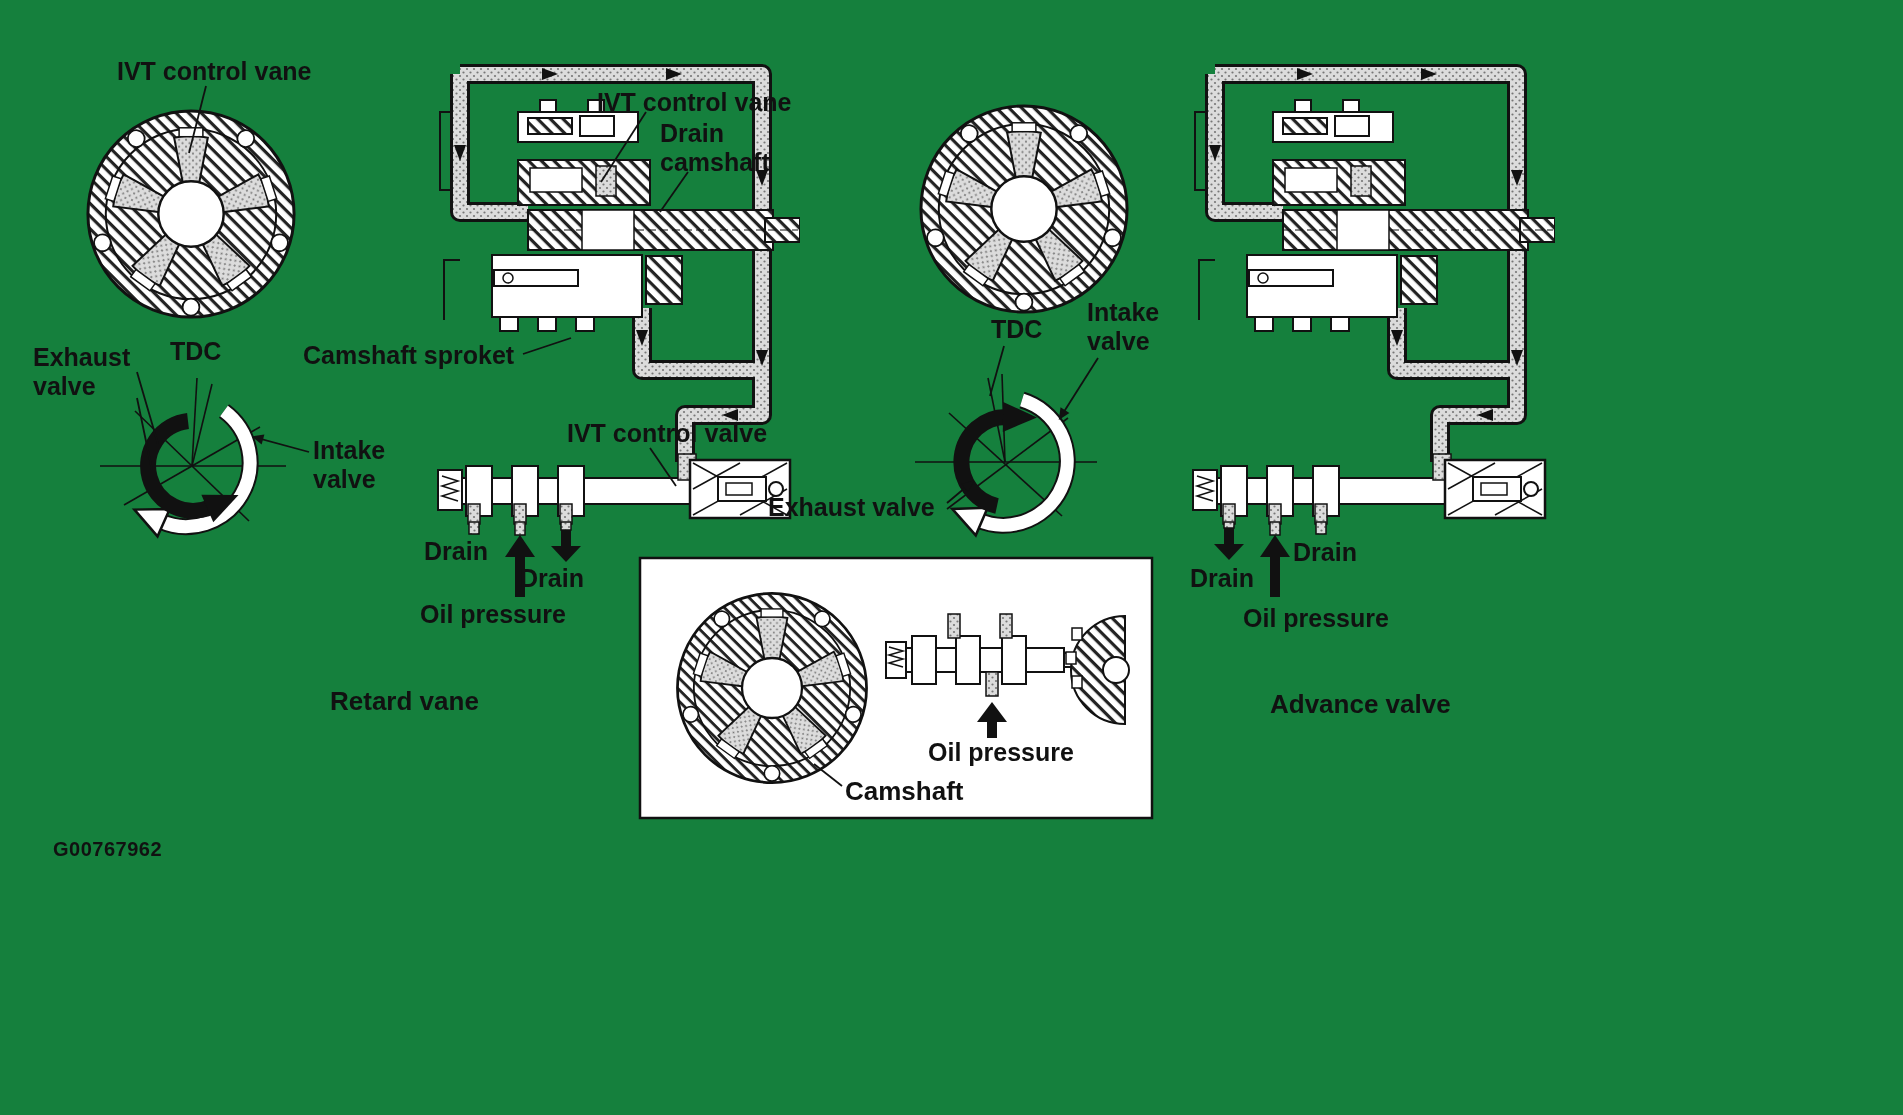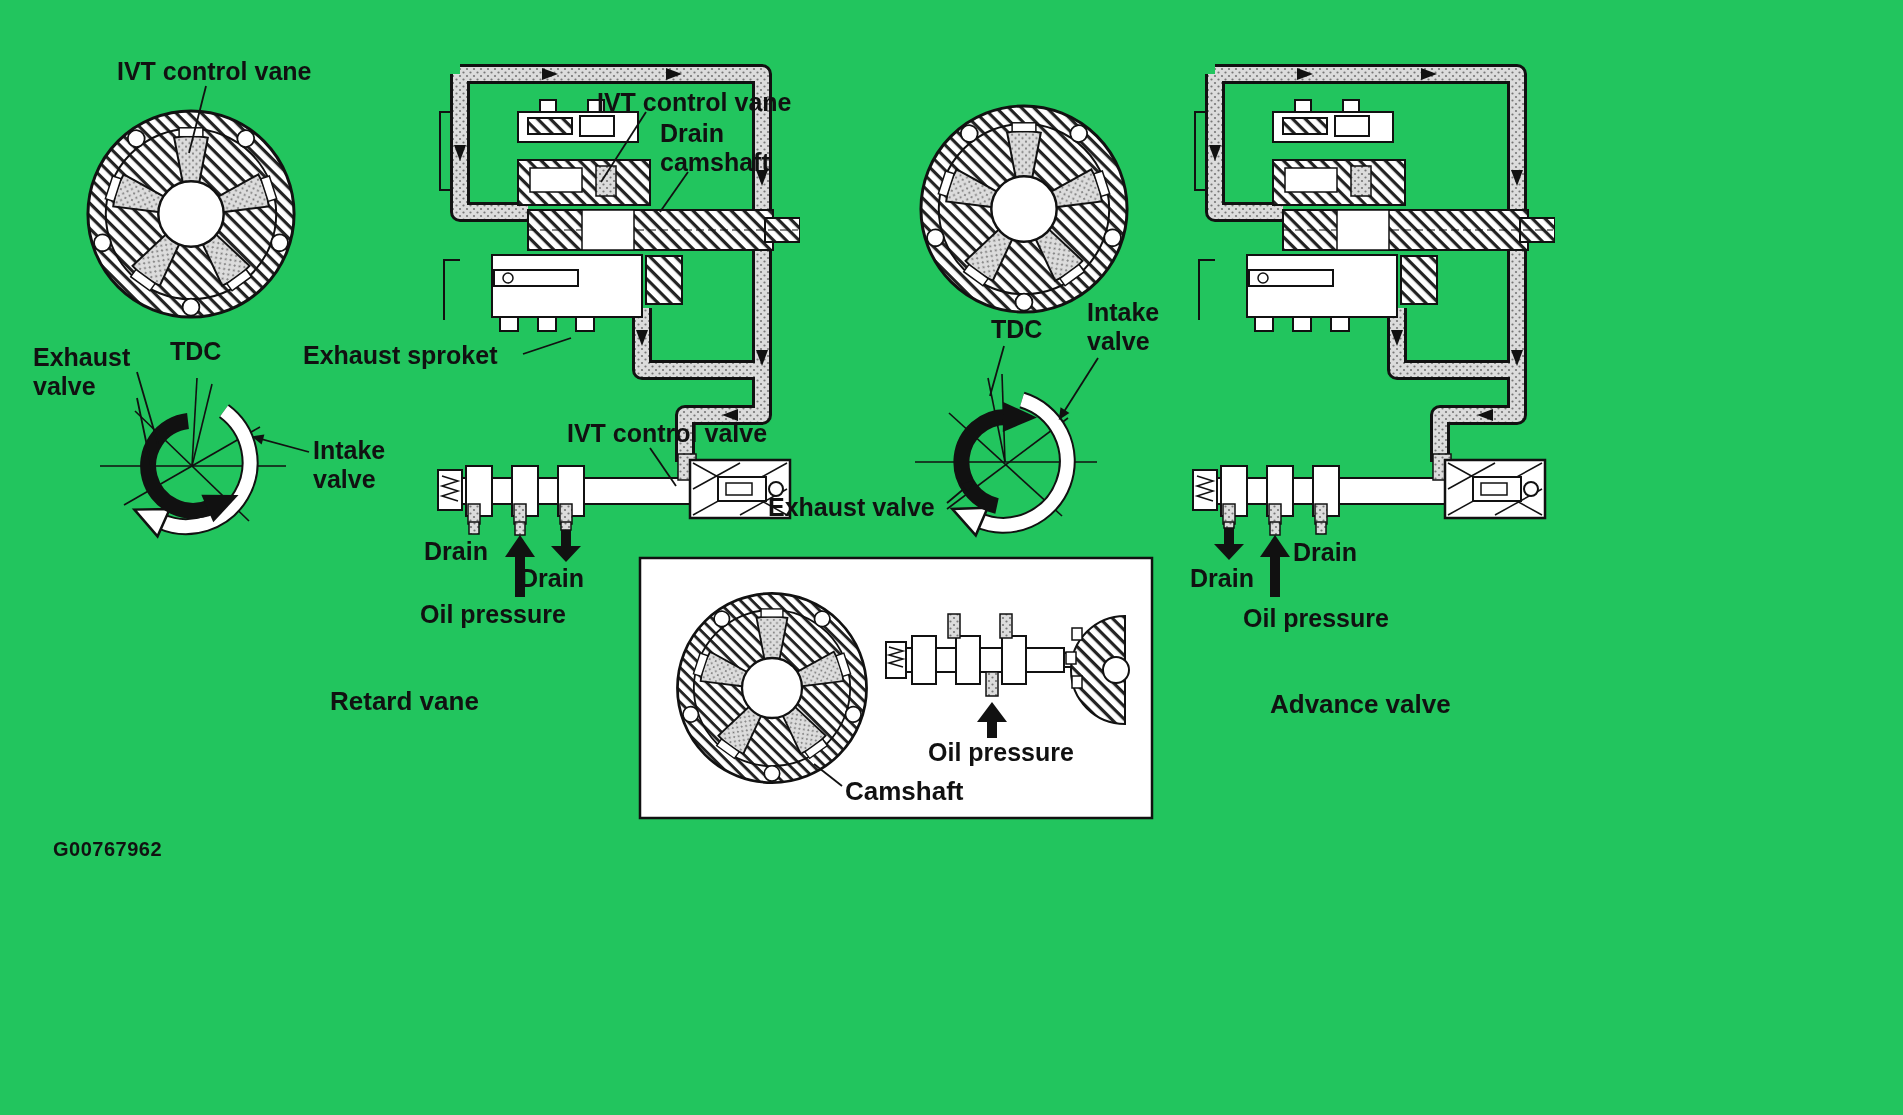--- a/index.html
+++ b/index.html
@@ -1,21 +1,21 @@
 <!DOCTYPE html>
 <html><head>
 <meta charset="utf-8">
 <style>
   * { margin: 0; padding: 0; box-sizing: border-box; }
   html, body { background: #ffffff; }
   .canvas {
     position: relative;
     width: 1903px;
     height: 1115px;
-    background: #22c55e;
+    background: #15803d;
     font-family: "Liberation Sans", sans-serif;
     overflow: hidden;
   }
   .art { position: absolute; left: 0; top: 0; }
   .label {
     position: absolute;
     color: #111111;
     font-size: 25px;
     font-weight: 700;
     line-height: 1.14;
@@ -241,21 +241,21 @@
       <line x1="842" y1="786" x2="814" y2="764"></line>
     </g>
   </svg>
 
   <div class="label" style="left:117px;top:57px">IVT control vane</div>
   <div class="label" style="left:33px;top:343px;width:115px">Exhaust valve</div>
   <div class="label" style="left:170px;top:337px">TDC</div>
   <div class="label" style="left:313px;top:436px;width:95px">Intake valve</div>
   <div class="label" style="left:597px;top:88px">IVT control vane</div>
   <div class="label" style="left:660px;top:119px;width:145px">Drain camshaft</div>
-  <div class="label" style="left:303px;top:341px">Exhaust sproket</div>
+  <div class="label" style="left:303px;top:341px">Camshaft sproket</div>
   <div class="label" style="left:567px;top:419px">IVT control valve</div>
   <div class="label" style="left:424px;top:537px">Drain</div>
   <div class="label" style="left:520px;top:564px">Drain</div>
   <div class="label" style="left:420px;top:600px">Oil pressure</div>
   <div class="label caption" style="left:330px;top:687px">Retard vane</div>
 
   <div class="label" style="left:928px;top:738px">Oil pressure</div>
   <div class="label caption" style="left:845px;top:777px">Camshaft</div>
 
   <div class="label" style="left:991px;top:315px">TDC</div>

